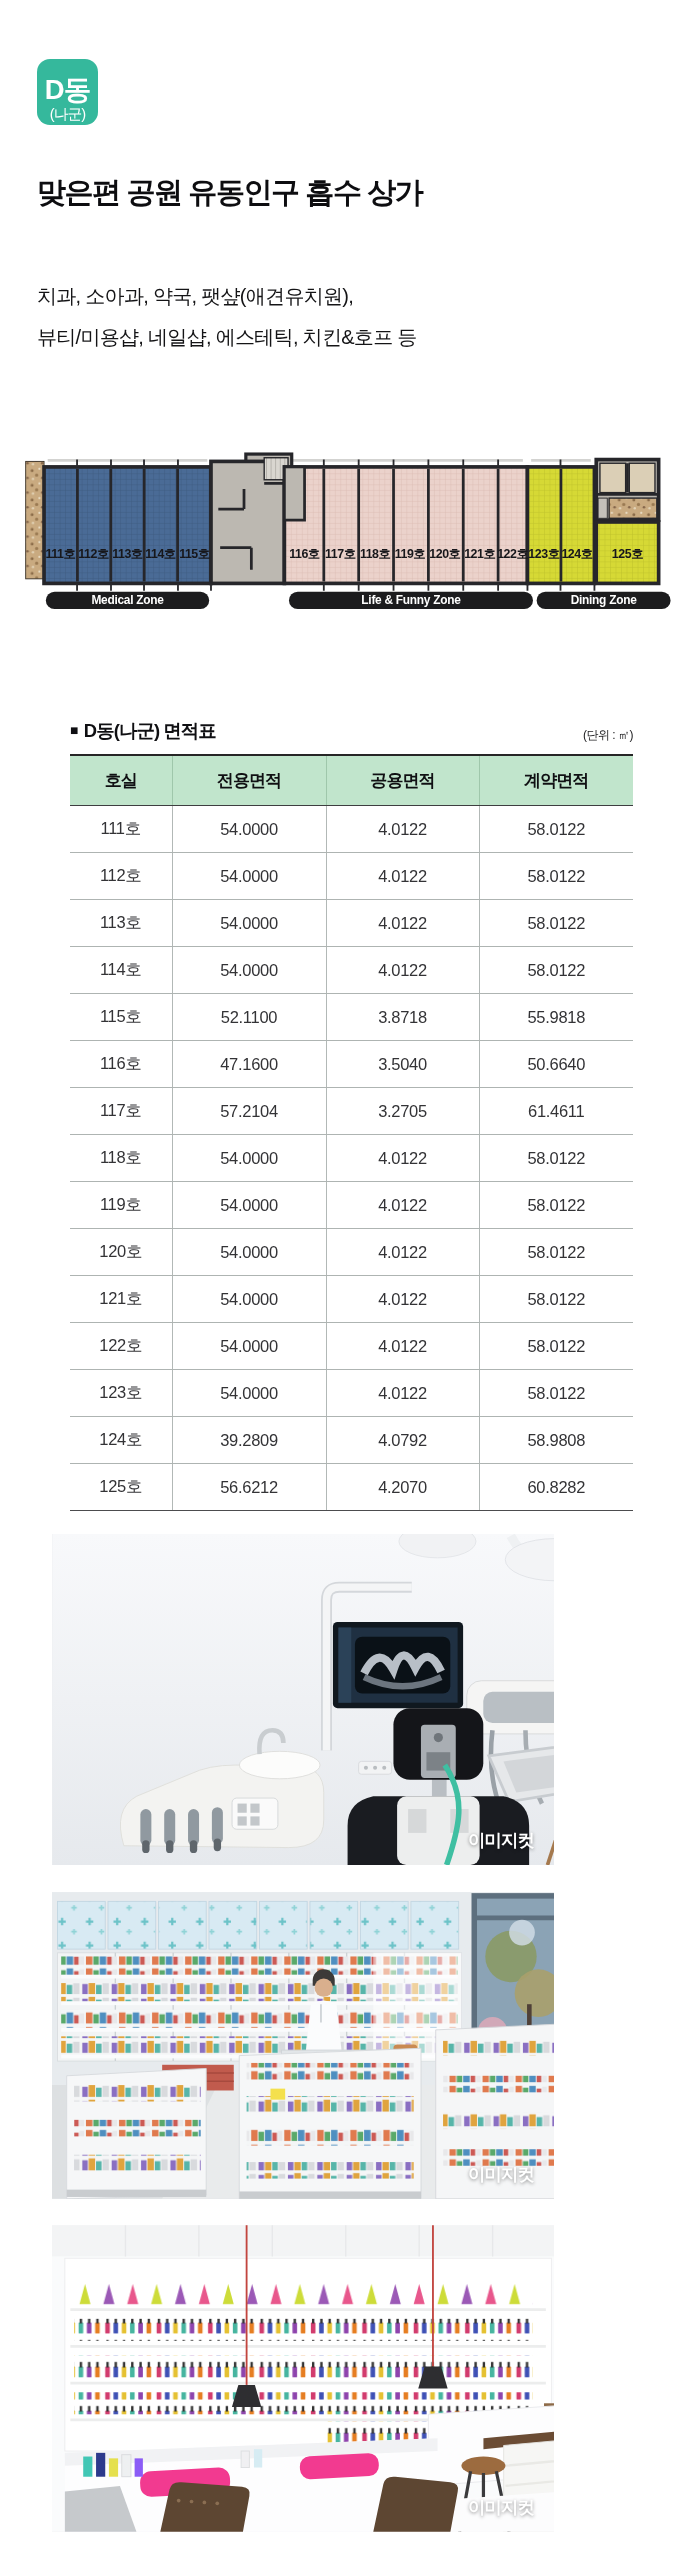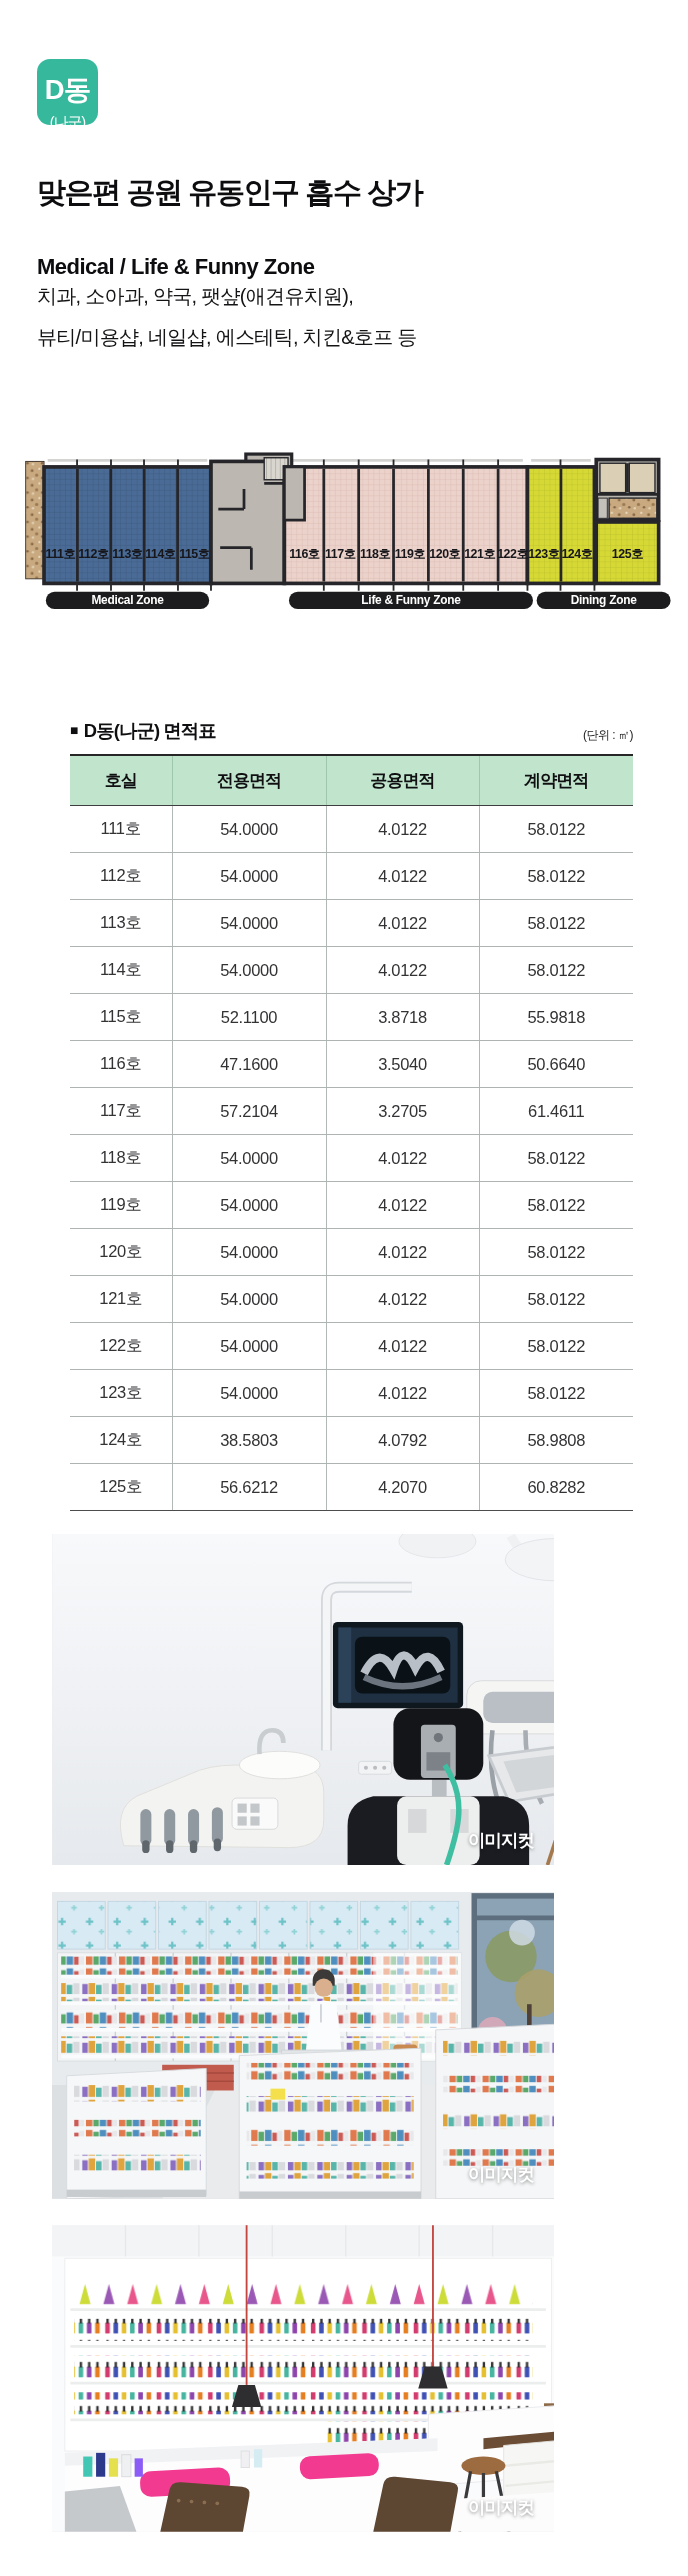--- a/index.html
+++ b/index.html
@@ -3,21 +3,21 @@
 <meta charset="utf-8">
 <style>
   html,body{margin:0;padding:0;background:#fff;}
   .page{position:relative;width:688px;height:2576px;background:#ffffff;overflow:hidden;
         font-family:"Liberation Sans","DejaVu Sans",sans-serif;color:#111;}
 
   
   .badge{position:absolute;left:37px;top:59px;width:61px;height:66px;background:#35b89c;
          border-radius:13px;color:#fff;text-align:center;}
   .badge-l1{margin-top:14.7px;font-size:27.5px;font-weight:bold;letter-spacing:-0.9px;line-height:31px;}
-  .badge-l2{margin-top:8px;font-size:14.7px;letter-spacing:-0.9px;}
+  .badge-l2{margin-top:0;font-size:14.7px;letter-spacing:-0.9px;}
   .page-title{position:absolute;left:37px;top:173px;font-size:29px;font-weight:bold;
               color:#0d0d10;letter-spacing:-1.4px;text-align:center;}
   .zone-heading{position:absolute;left:37px;top:254px;font-size:22px;font-weight:bold;
                 color:#0d0d10;letter-spacing:-0.5px;}
   .zone-desc{position:absolute;left:37px;top:276px;font-size:20px;color:#141416;
              line-height:41px;letter-spacing:-0.7px;}
 
   
   .floorplan{position:absolute;left:0;top:452px;}
   .unit-label{font-family:"Liberation Sans",sans-serif;font-size:13.5px;font-weight:bold;
@@ -53,21 +53,20 @@
 <body>
 
 <div class="page">
 
   <div class="badge">
     <div class="badge-l1">D동</div>
     <div class="badge-l2">(나군)</div>
   </div>
 
   <div class="page-title">맞은편 공원 유동인구 흡수 상가</div>
-  <div class="zone-heading">Medical / Life &amp; Funny Zone</div>
   <div class="zone-desc">
     <div>치과, 소아과, 약국, 팻샾(애견유치원),</div>
     <div>뷰티/미용샵, 네일샵, 에스테틱, 치킨&amp;호프 등</div>
   </div>
 
   <svg class="floorplan" width="688" height="161" viewBox="0 0 750 175">
     <defs>
       <pattern id="gridB" width="6" height="6" patternUnits="userSpaceOnUse">
         <rect width="6" height="6" fill="#4a6b96"></rect>
           <path d="M6 0 V6 M0 6 H6" stroke="#3d5a80" stroke-width="1"></path>
@@ -254,21 +253,21 @@
           <td>58.0122</td>
         </tr>
         <tr>
           <td>123호</td>
           <td>54.0000</td>
           <td>4.0122</td>
           <td>58.0122</td>
         </tr>
         <tr>
           <td>124호</td>
-          <td>38.5803</td>
+          <td>39.2809</td>
           <td>4.0792</td>
           <td>58.9808</td>
         </tr>
         <tr>
           <td>125호</td>
           <td>56.6212</td>
           <td>4.2070</td>
           <td>60.8282</td>
         </tr>
       </tbody>

